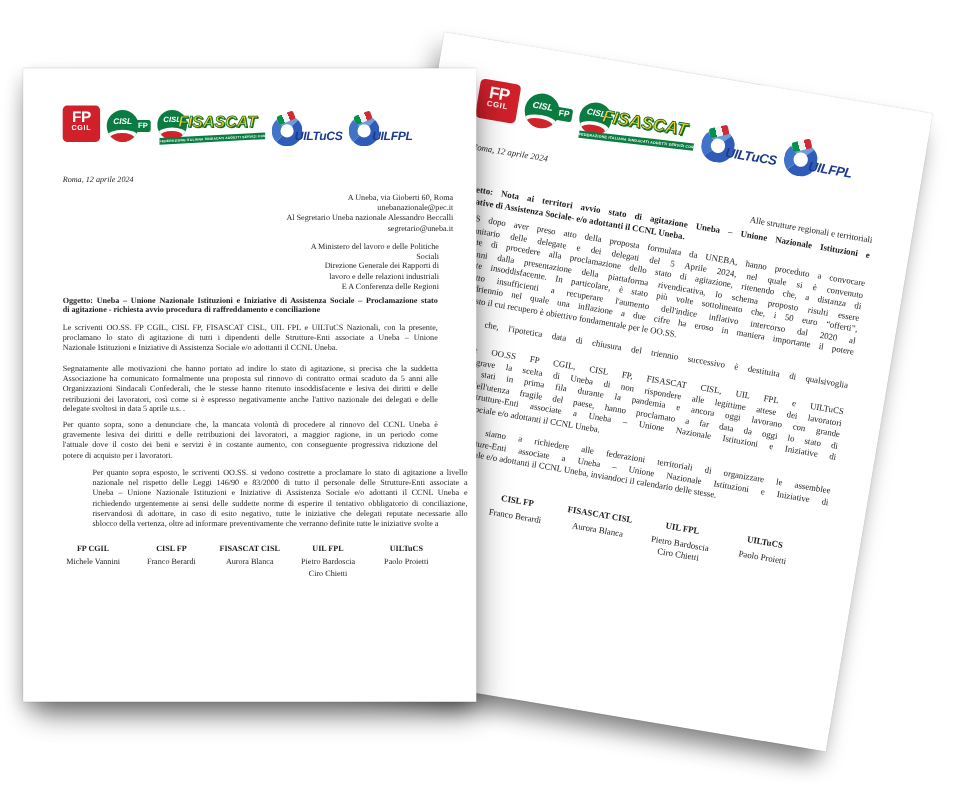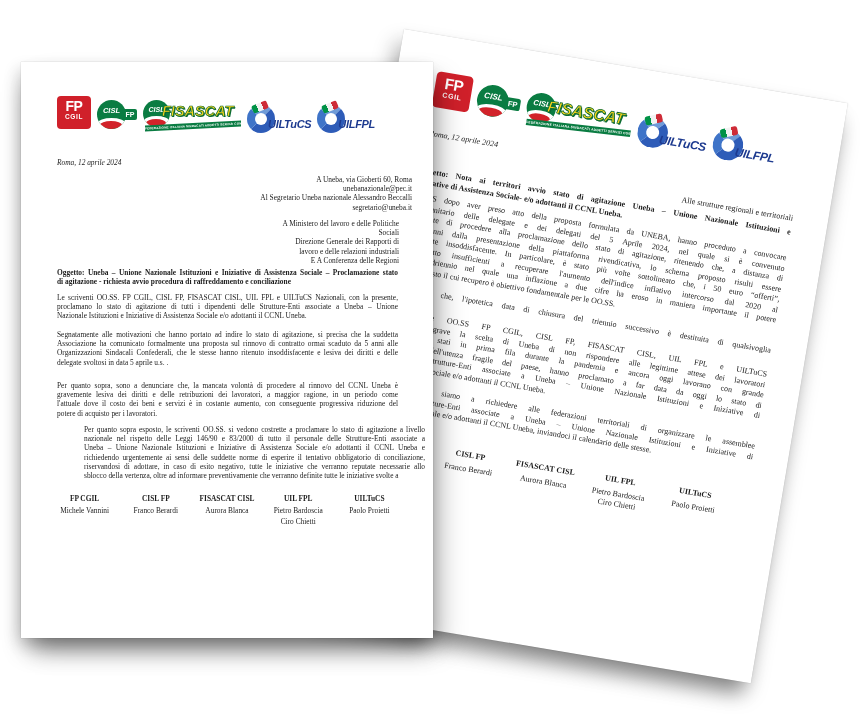--- a/index.html
+++ b/index.html
@@ -234,34 +234,35 @@
       </div>
     <div class="par pA">
         <div class="ln">Le scriventi OO.SS. FP CGIL, CISL FP, FISASCAT CISL, UIL FPL e UILTuCS Nazionali, con la presente,</div>
         <div class="ln">proclamano lo stato di agitazione di tutti i dipendenti delle Strutture-Enti associate a Uneba – Unione</div>
         <div class="ln">Nazionale Istituzioni e Iniziative di Assistenza Sociale e/o adottanti il CCNL Uneba.</div>
       </div>
     <div class="par pB">
         <div class="ln">Segnatamente alle motivazioni che hanno portato ad indire lo stato di agitazione, si precisa che la suddetta</div>
         <div class="ln">Associazione ha comunicato formalmente una proposta sul rinnovo di contratto ormai scaduto da 5 anni alle</div>
         <div class="ln">Organizzazioni Sindacali Confederali, che le stesse hanno ritenuto insoddisfacente e lesiva dei diritti e delle</div>
+        <div class="ln">retribuzioni dei lavoratori, così come si è espresso negativamente anche l'attivo nazionale dei delegati e delle</div>
         <div class="ln">delegate svoltosi in data 5 aprile u.s. .</div>
       </div>
     <div class="par pC">
         <div class="ln">Per quanto sopra, sono a denunciare che, la mancata volontà di procedere al rinnovo del CCNL Uneba è</div>
         <div class="ln">gravemente lesiva dei diritti e delle retribuzioni dei lavoratori, a maggior ragione, in un periodo come</div>
         <div class="ln">l'attuale dove il costo dei beni e servizi è in costante aumento, con conseguente progressiva riduzione del</div>
         <div class="ln">potere di acquisto per i lavoratori.</div>
       </div>
     <div class="par pD">
         <div class="ln">Per quanto sopra esposto, le scriventi OO.SS. si vedono costrette a proclamare lo stato di agitazione a livello</div>
         <div class="ln">nazionale nel rispetto delle Leggi 146/90 e 83/2000 di tutto il personale delle Strutture-Enti associate a</div>
         <div class="ln">Uneba – Unione Nazionale Istituzioni e Iniziative di Assistenza Sociale e/o adottanti il CCNL Uneba e</div>
         <div class="ln">richiedendo urgentemente ai sensi delle suddette norme di esperire il tentativo obbligatorio di conciliazione,</div>
-        <div class="ln">riservandosi di adottare, in caso di esito negativo, tutte le iniziative che verranno reputate necessarie allo</div>
+        <div class="ln">riservandosi di adottare, in caso di esito negativo, tutte le iniziative che delegati reputate necessarie allo</div>
         <div class="ln">sblocco della vertenza, oltre ad informare preventivamente che verranno definite tutte le iniziative svolte a</div>
       </div>
 
     <div class="sigs">
         <div class="sig">
         <div class="sig-org">FP CGIL</div>
         <div class="sig-name">Michele Vannini</div>
         <div class="sig-name"></div>
       </div>
         <div class="sig">

